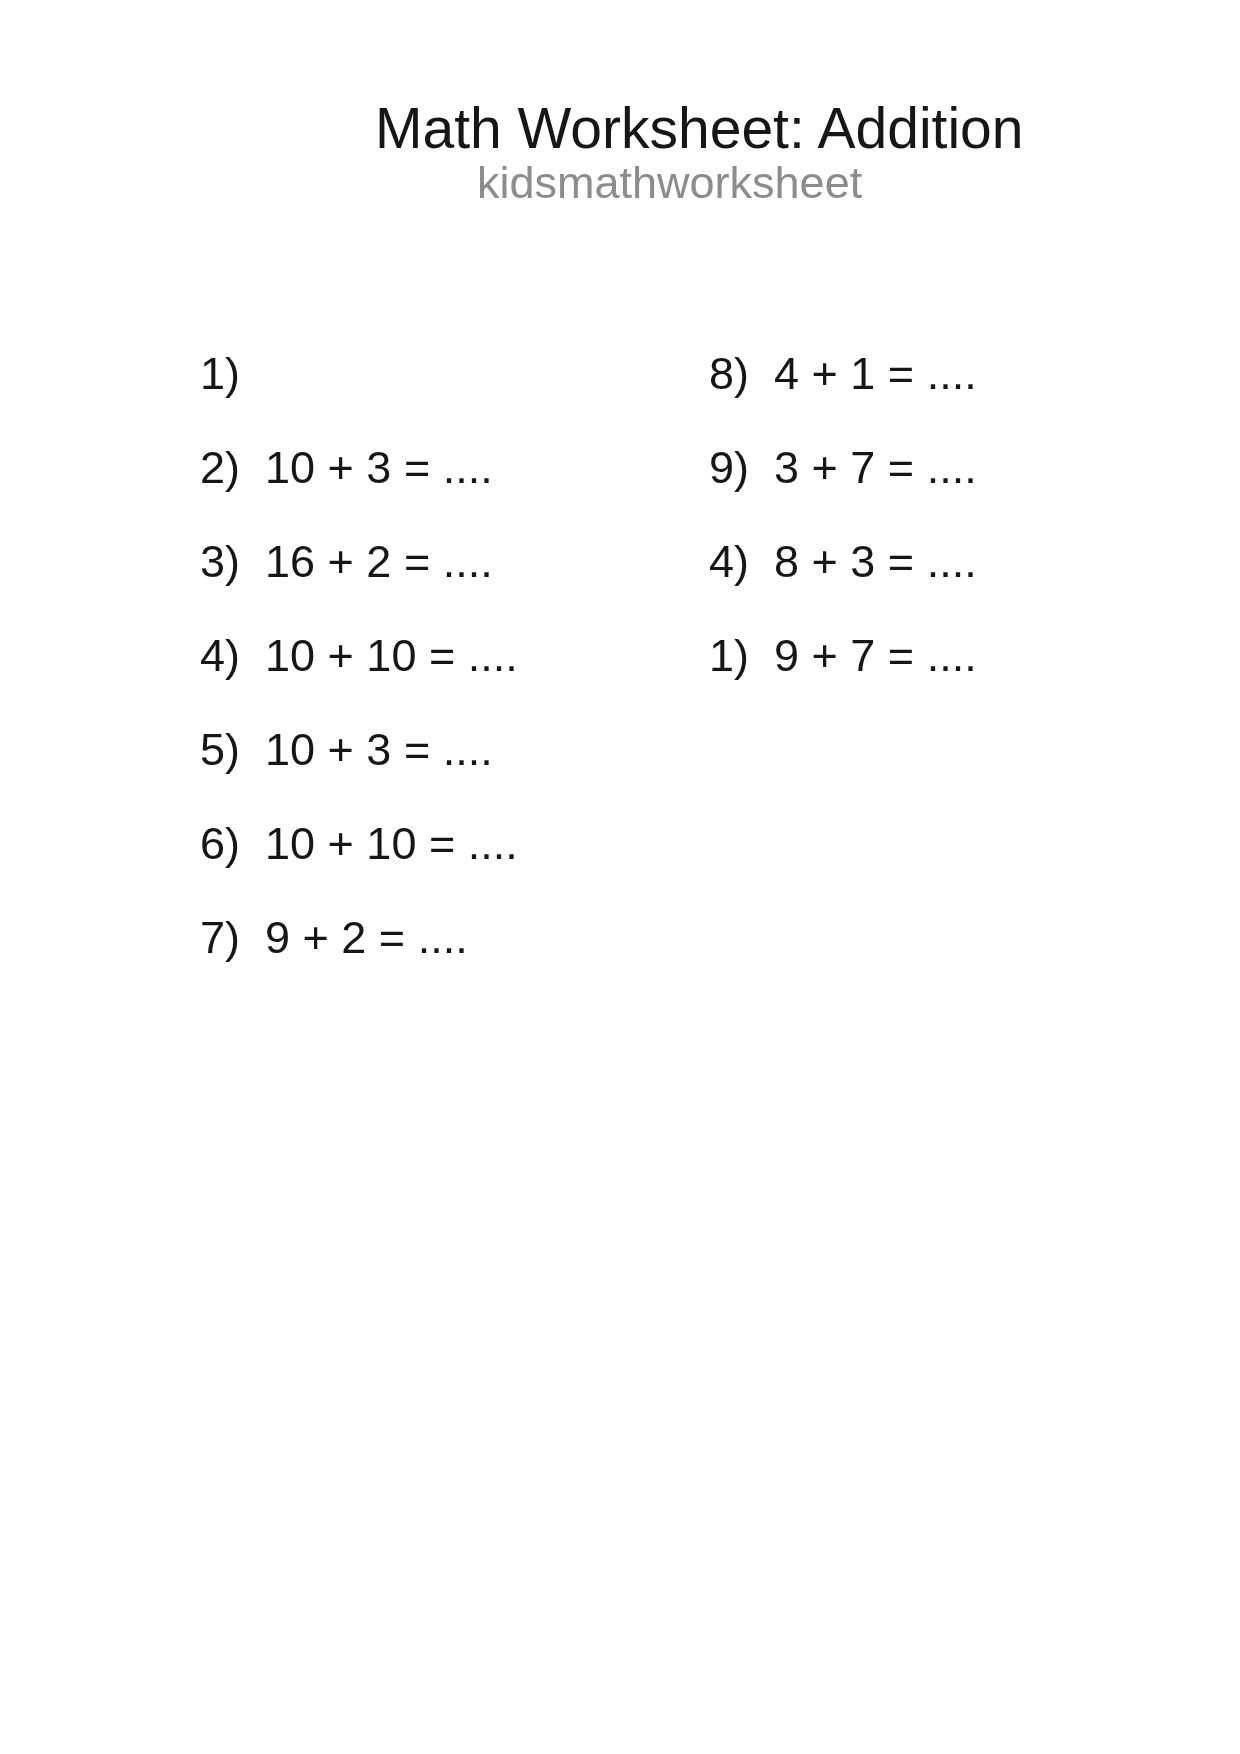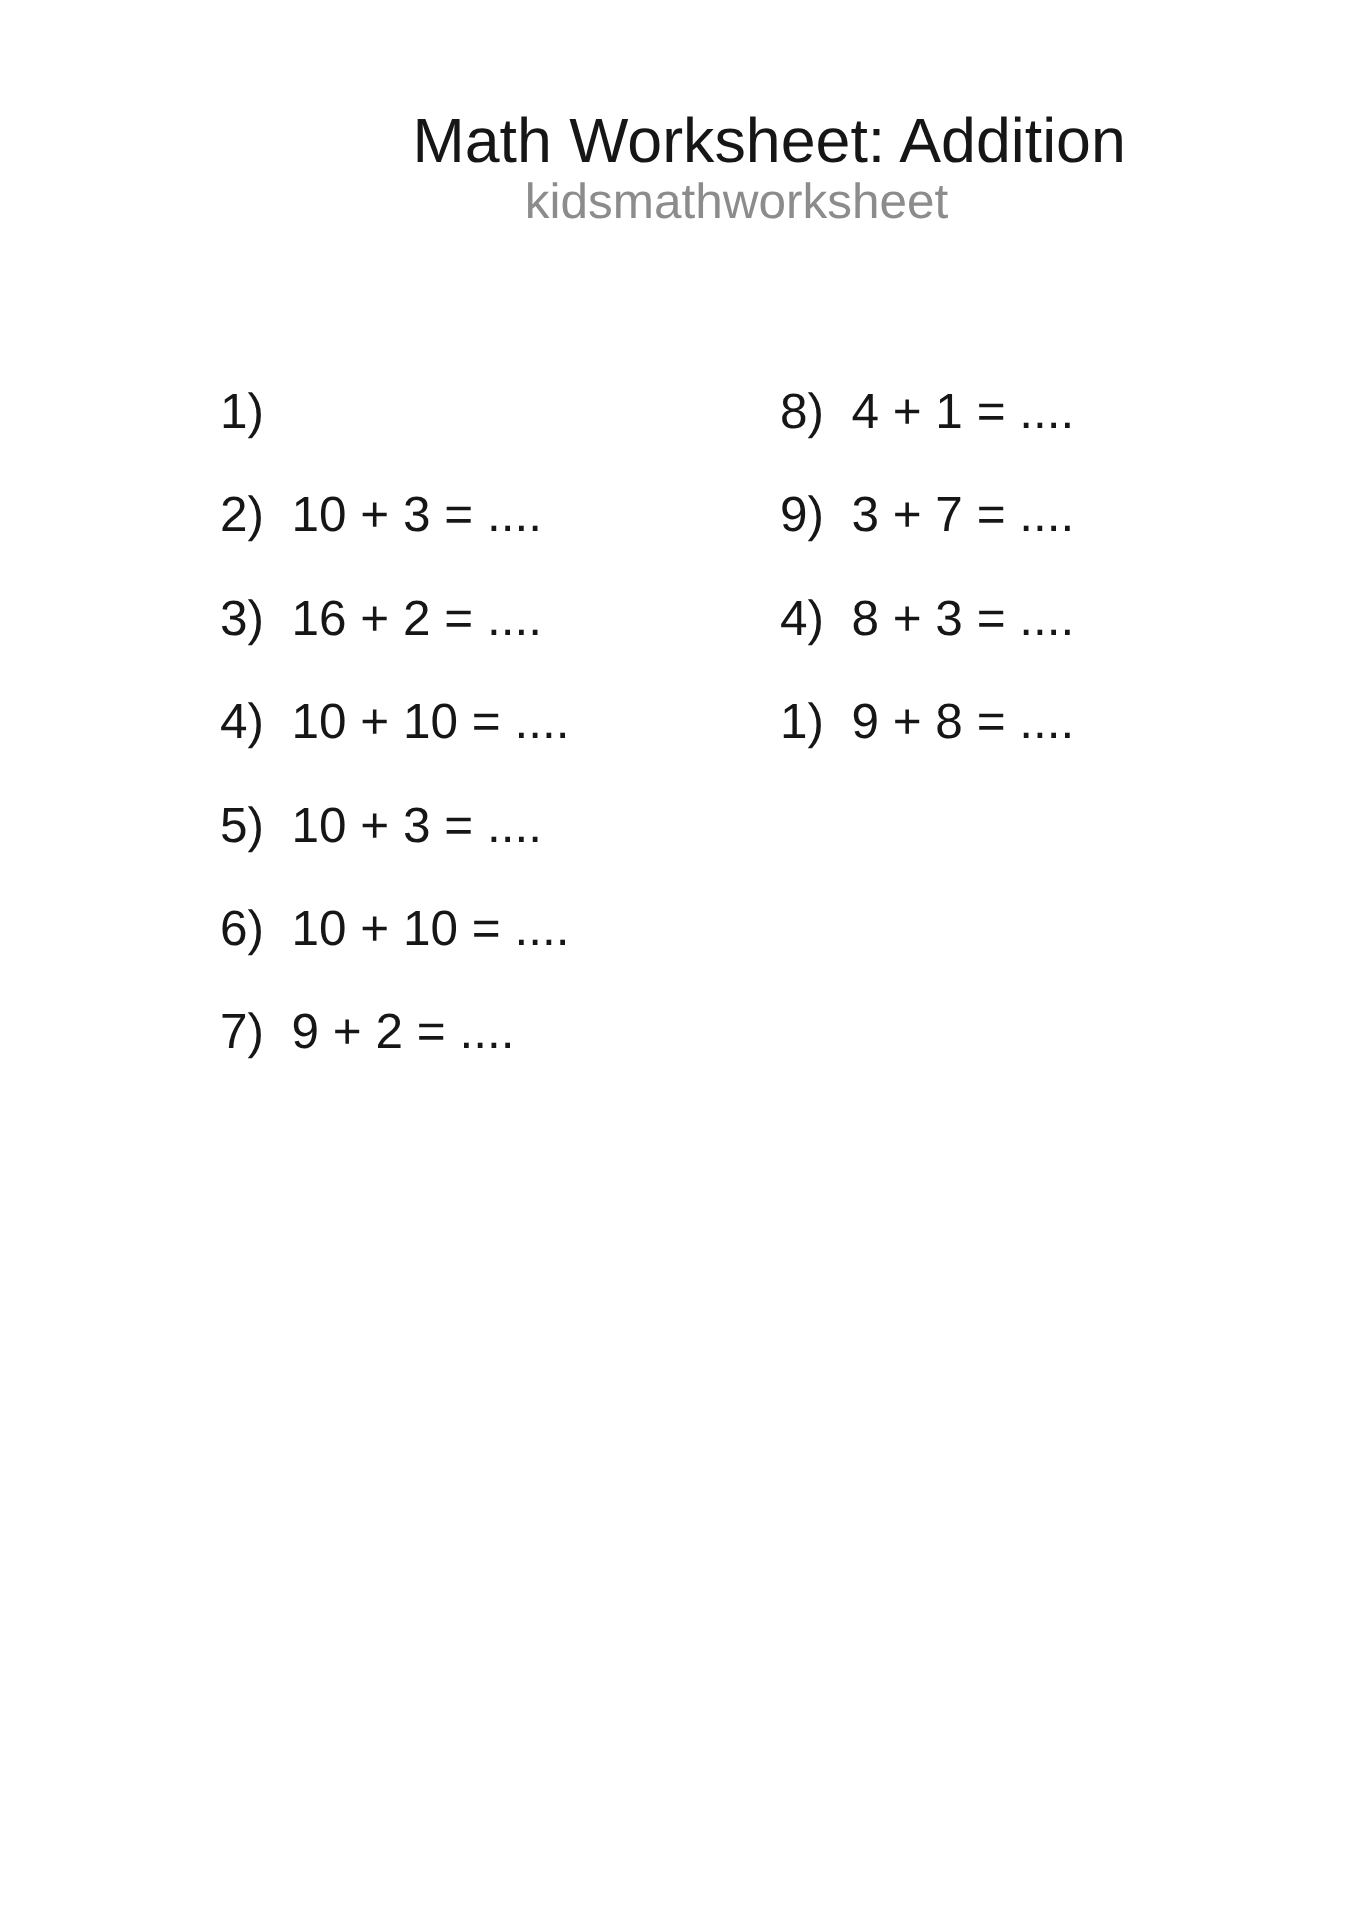--- a/index.html
+++ b/index.html
@@ -100,17 +100,17 @@
     <div class="problem-row">
       <span class="problem-number">9)</span>
       <span class="problem-expr">3 + 7 = ....</span>
     </div>
     <div class="problem-row">
       <span class="problem-number">4)</span>
       <span class="problem-expr">8 + 3 = ....</span>
     </div>
     <div class="problem-row">
       <span class="problem-number">1)</span>
-      <span class="problem-expr">9 + 8 = ....</span>
+      <span class="problem-expr">9 + 7 = ....</span>
     </div>
   </div>
 
 </div>
 
 </body></html>

